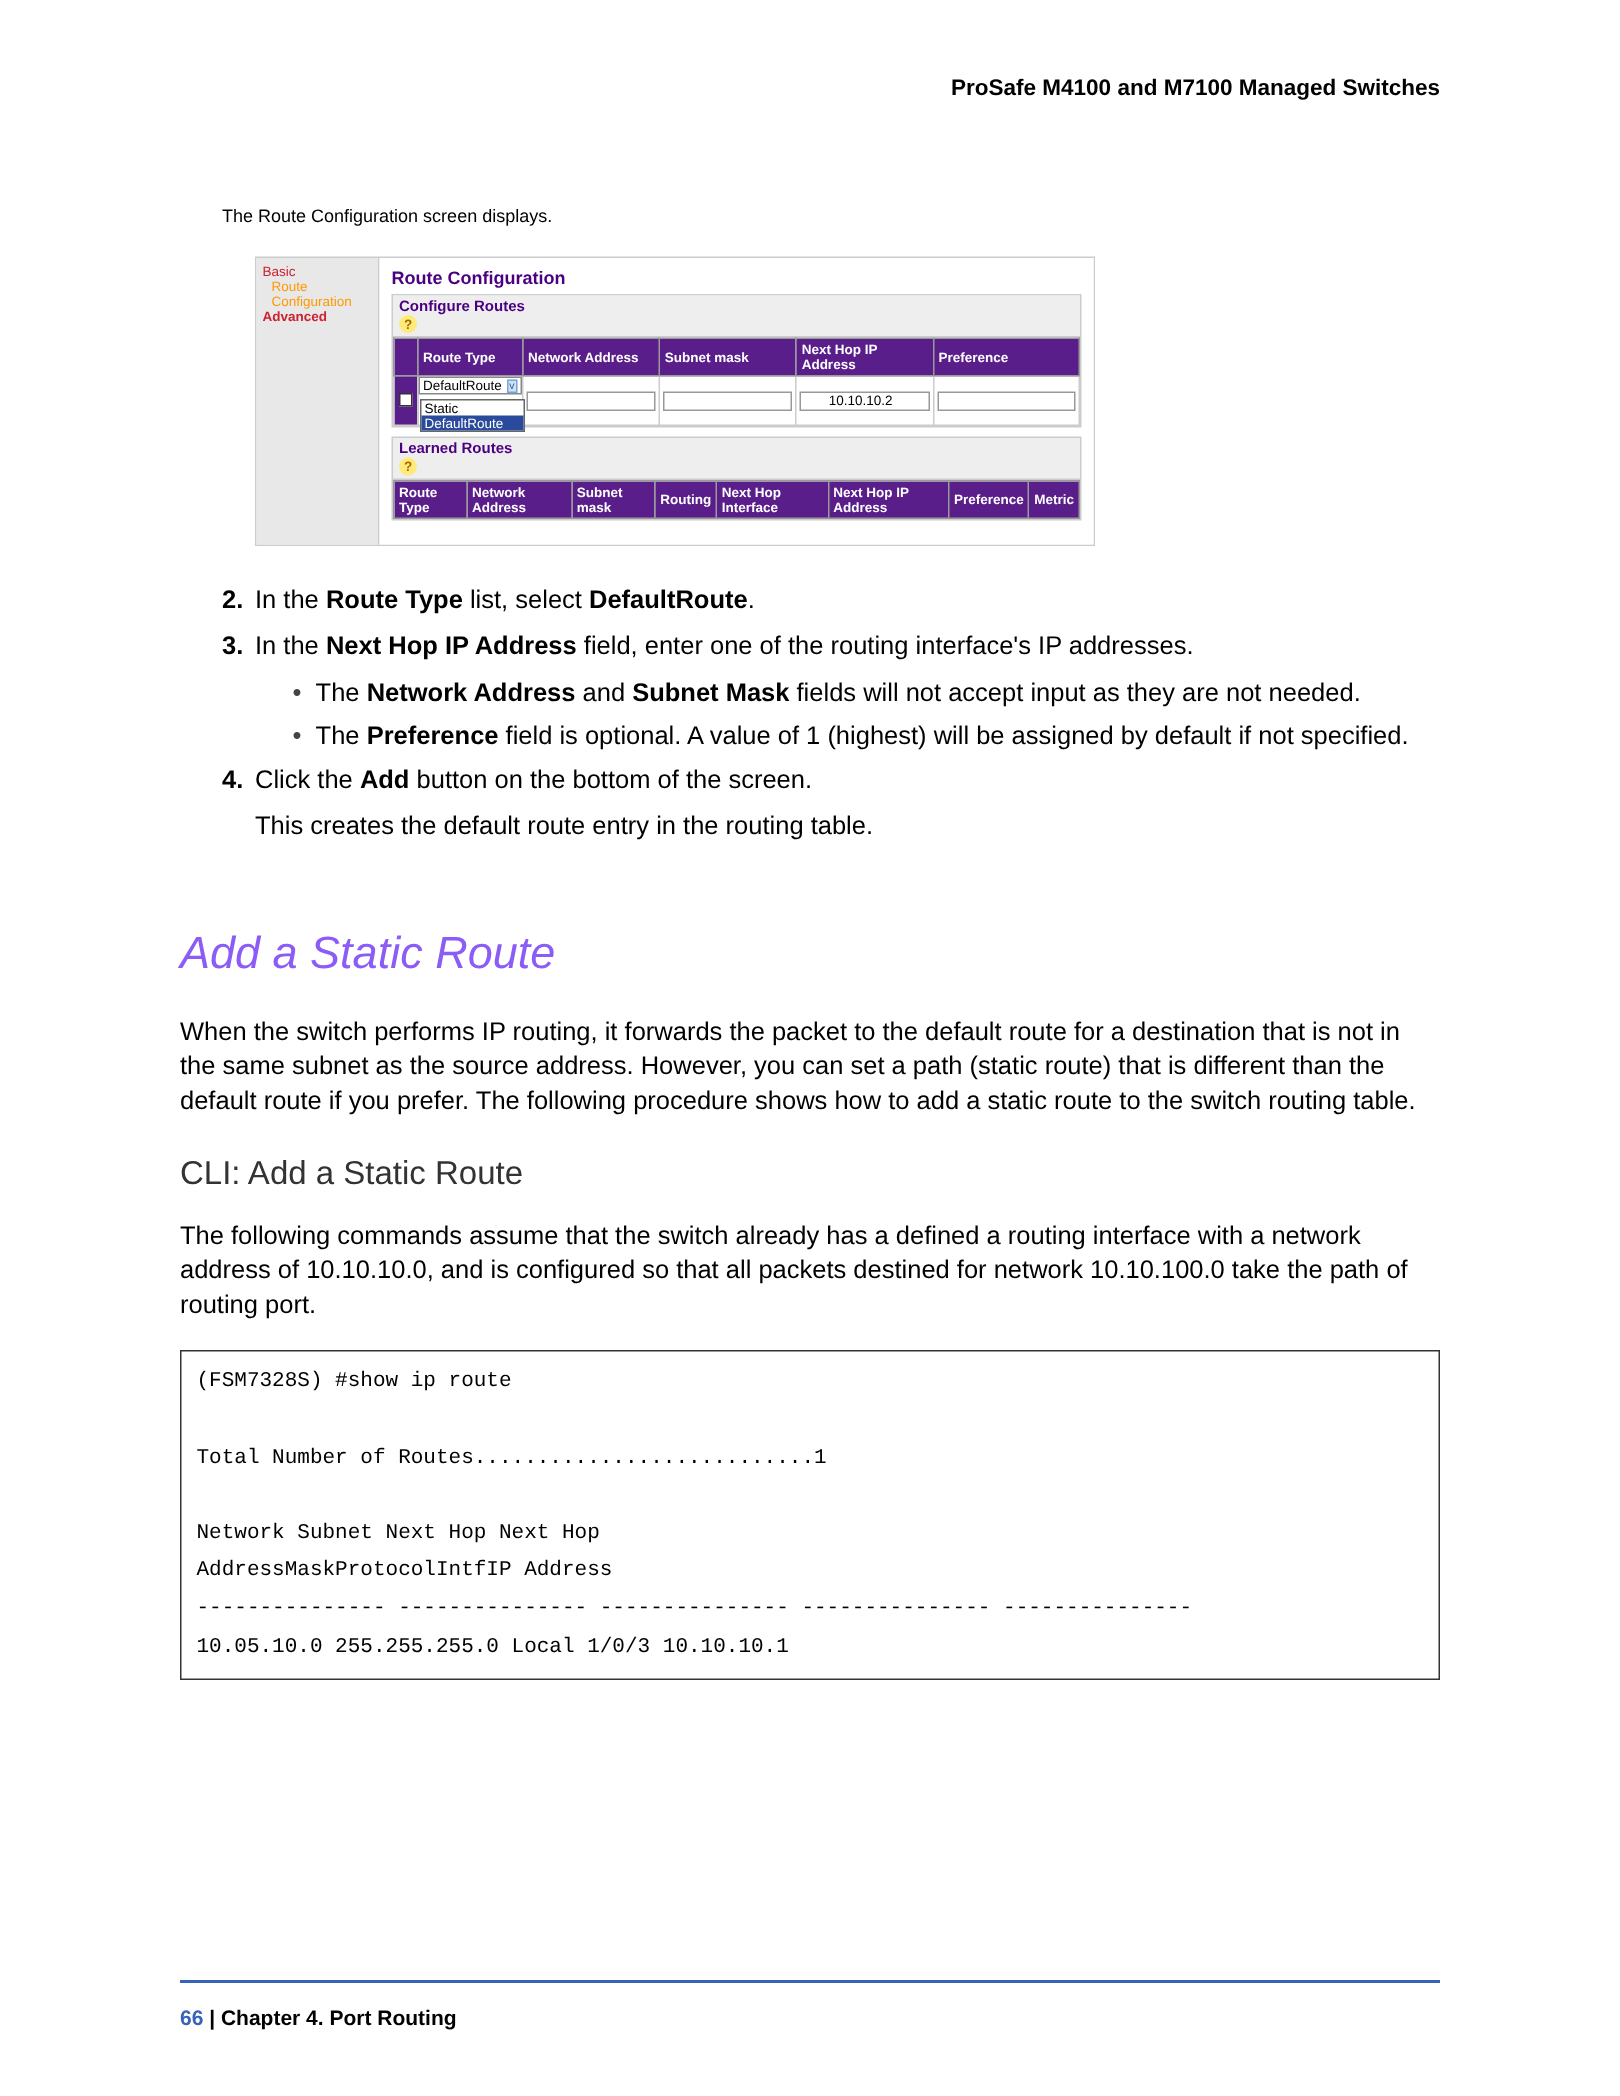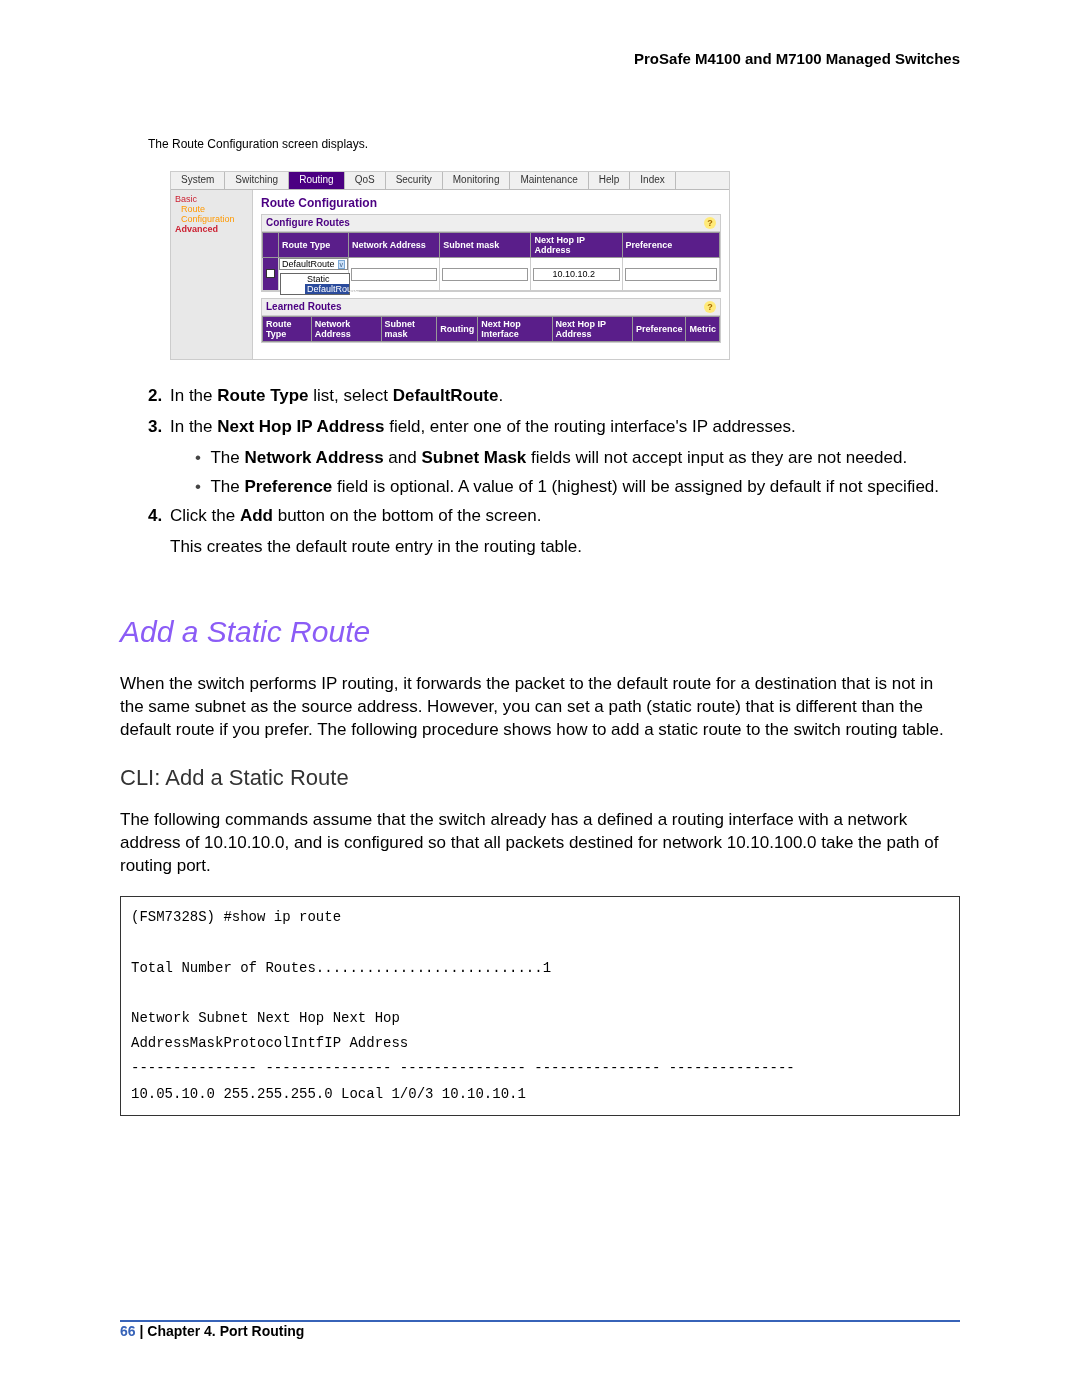--- a/index.html
+++ b/index.html
@@ -88,20 +88,21 @@
   }
   .ui-section-title {
     background: #eee;
     color: #4b0082;
     font-weight: bold;
     font-size: 10px;
     padding: 2px 4px;
     border-bottom: 1px solid #ccc;
     display:flex;
     justify-content: space-between;
+    flex-direction: column;
   }
   .help-q {
     background:#ffea7a;
     color:#a66a00;
     border-radius:50%;
     width:12px;
     height:12px;
     display:inline-flex;
     align-items:center;
     justify-content:center;
@@ -157,21 +158,20 @@
     top: 15px;
     left: 1px;
     border: 1px solid #666;
     background: #fff;
     font-size: 9px;
     z-index: 5;
     width: 70px;
   }
   .ui-dropdown div {
     padding: 0 2px;
-    margin-left: 24px;
   }
   .ui-dropdown .sel {
     background: #2a4b9c;
     color: #fff;
   }
   .ui-input {
     border: 1px solid #999;
     font-size: 9px;
     padding: 0 18px;
     width: 100%;
@@ -242,45 +242,34 @@
     position: absolute;
     left: 120px;
     right: 120px;
     bottom: 75px;
     height: 2px;
     background: #3763b8;
   }
   .footer {
     position: absolute;
     left: 120px;
-    bottom: 58px;
+    bottom: 44px;
     font-size: 14px;
   }
   .footer .pn { color: #3763b8; font-weight: bold; }
   .bold { font-weight: bold; }
 </style>
 </head>
 <body>
 
 <div class="header">ProSafe M4100 and M7100 Managed Switches</div>
 
 <div class="intro-text">The Route Configuration screen displays.</div>
 
 <div class="ui-box">
-  <div class="ui-tabs">
-    <div class="ui-tab">System</div>
-    <div class="ui-tab">Switching</div>
-    <div class="ui-tab active">Routing</div>
-    <div class="ui-tab">QoS</div>
-    <div class="ui-tab">Security</div>
-    <div class="ui-tab">Monitoring</div>
-    <div class="ui-tab">Maintenance</div>
-    <div class="ui-tab">Help</div>
-    <div class="ui-tab">Index</div>
-  </div>
   <div class="ui-body">
     <div class="ui-sidebar">
       <div class="basic">Basic</div>
       <div class="routeconf">Route Configuration</div>
       <div class="advanced">Advanced</div>
     </div>
     <div class="ui-main">
       <div class="ui-title">Route Configuration</div>
 
       <div class="ui-section">

